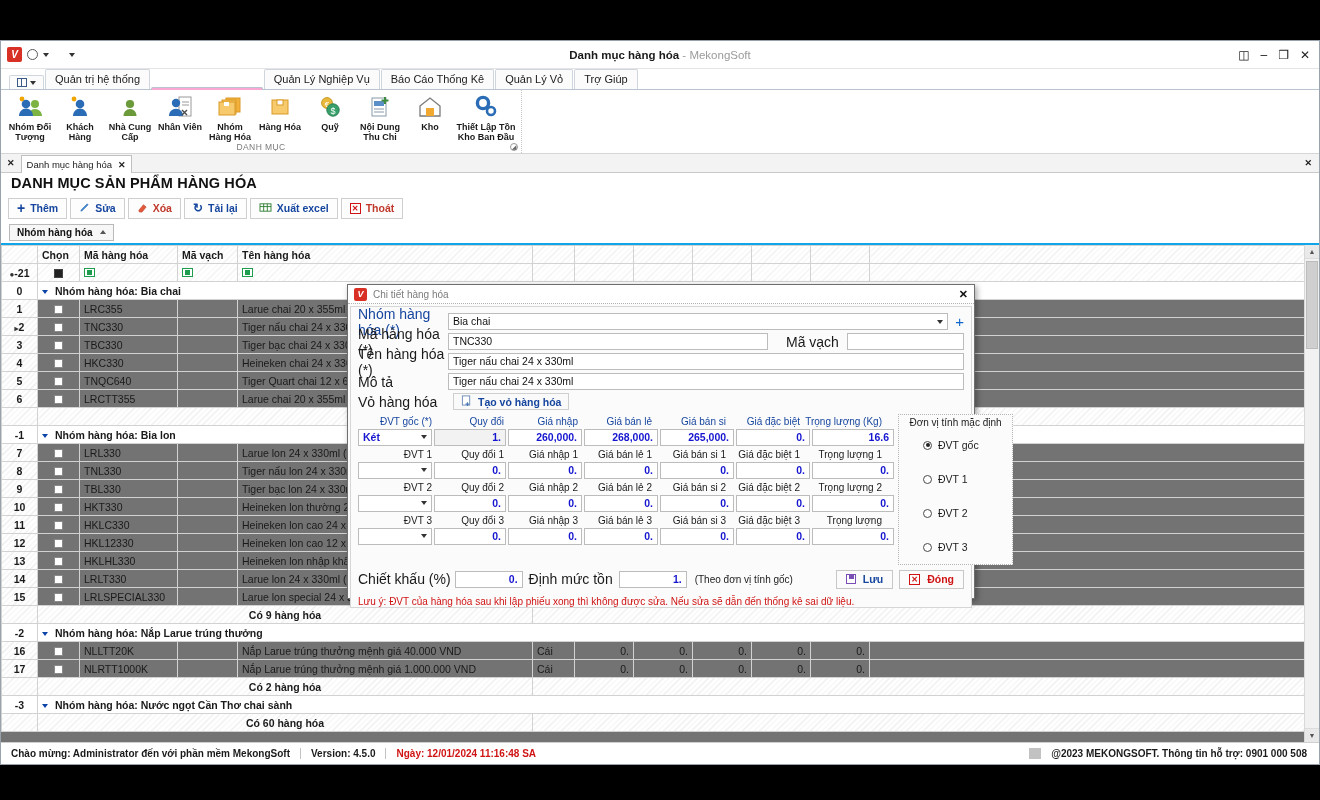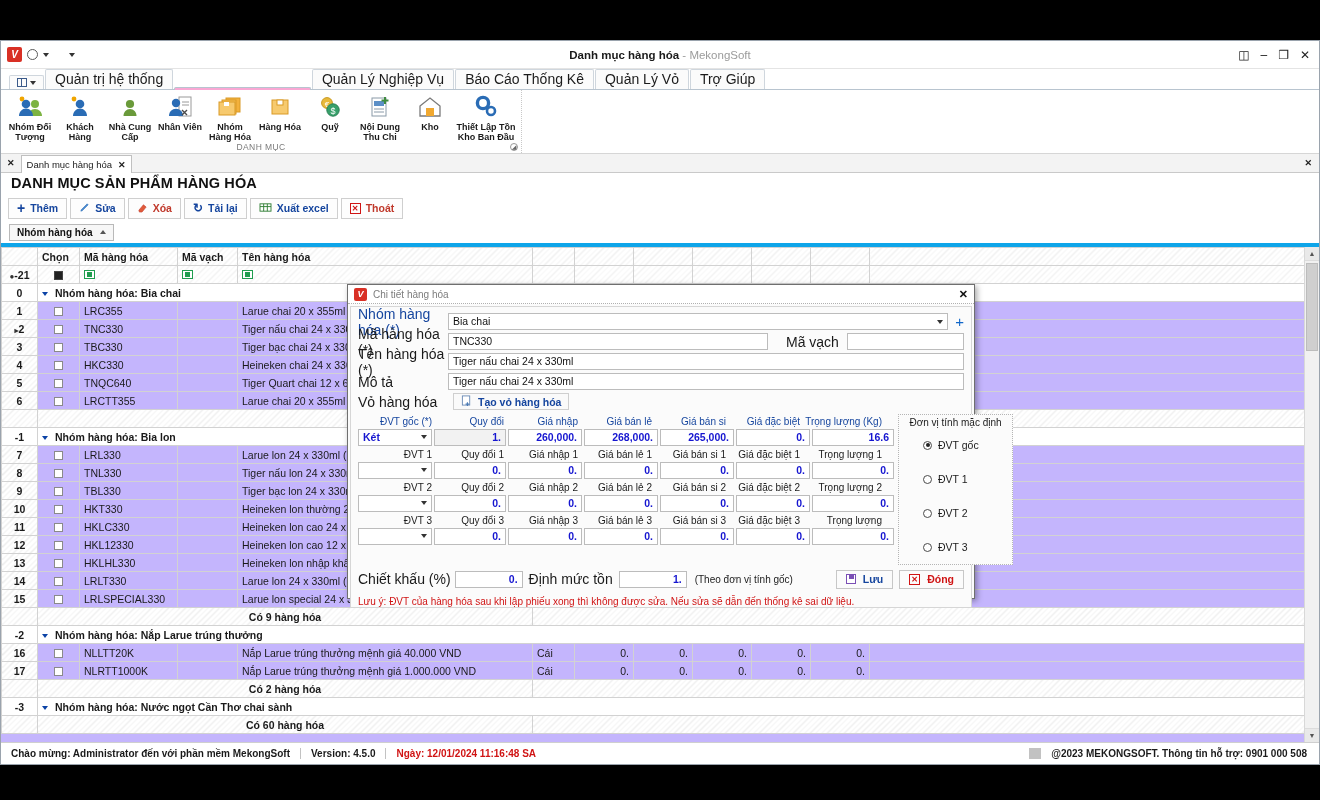--- a/index.html
+++ b/index.html
@@ -54,21 +54,21 @@
   .win-ctrls span { cursor: default; line-height: 1; }
   
   .ribbon-tabs {
     height: 21px; flex: 0 0 21px;
     display: flex; align-items: flex-end;
     padding-left: 8px; gap: 1px;
     border-bottom: 1px solid #b8c4cf;
     background: #ffffff;
   }
   .rtab {
-    font-size: 14px; color: #1b1b1b;
+    font-size: 11px; color: #1b1b1b;
     padding: 3px 9px 3px 9px; line-height: 13px;
     border: 1px solid #cfd6dd; border-bottom: none;
     background: #fbfbfb;
     border-radius: 2px 2px 0 0;
     cursor: default;
   }
   .rtab.active { background: #f9a8d4; border-color: #b8c4cf; position: relative; top: 18px; }
   .rtab.appbtn { padding: 2px 7px; display: flex; align-items: center; gap: 3px; }
   .panes-ico {
     display: inline-block; width: 10px; height: 9px;
@@ -152,21 +152,21 @@
     height: 17px; padding: 0 7px;
     font-size: 10px; font-weight: bold; color: #111;
   }
   .caret-up {
     width: 0; height: 0; border-left: 3.5px solid transparent;
     border-right: 3.5px solid transparent; border-bottom: 4.5px solid #555;
   }
   
   .gridwrap {
     flex: 1 1 auto; position: relative; overflow: hidden;
-    border-top: 4px solid #0ea5e9; background: #c4b5fd;
+    border-top: 2px solid #0ea5e9; background: #737373;
   }
   table.grid { border-collapse: collapse; width: 1304px; table-layout: fixed; }
   table.grid th, table.grid td {
     border: 1px solid #d2d2d2; font-size: 10.5px; color: #1a1a1a;
     height: 18px; padding: 0 4px; overflow: hidden; white-space: nowrap;
   }
   table.grid th {
     background: #ffffff; font-weight: bold; text-align: left;
     background-image: repeating-linear-gradient(135deg,#fff 0 3px,#f0f0f0 3px 4px);
   }

